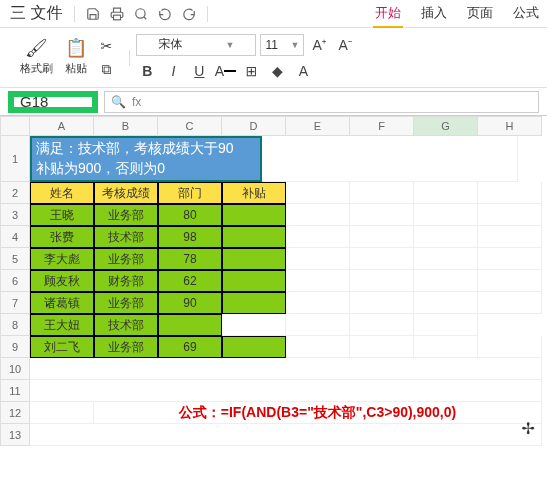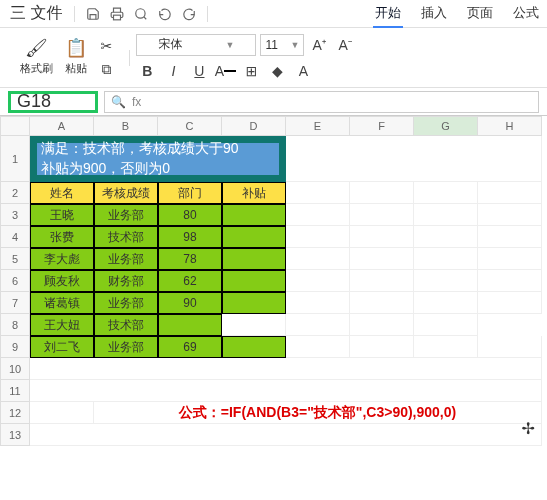--- a/index.html
+++ b/index.html
@@ -3,45 +3,45 @@
 <meta charset="utf-8">
 <style>
 *{box-sizing:border-box;margin:0;padding:0;font-family:"Microsoft YaHei",sans-serif}
 body{background:#fff;font-size:12px;color:#333;width:547px;overflow:hidden}
 .titlebar{height:28px;display:flex;align-items:center;border-bottom:1px solid #e0e0e0;padding:0 6px;gap:4px}
 .titlebar .menu{font-size:16px;padding:2px 4px}
 .titlebar .icon{width:20px;height:20px;display:flex;align-items:center;justify-content:center;color:#666}
 .divider{width:1px;height:16px;background:#ddd;margin:0 4px}
 .tabs{margin-left:auto;display:flex;gap:16px;font-size:13px}
 .tab{padding:4px 2px}
-.tab.active{color:#0f172a;border-bottom:2px solid #3b82f6}
+.tab.active{color:#be185d;border-bottom:2px solid #eab308}
 .ribbon{height:60px;display:flex;align-items:center;padding:4px 10px;border-bottom:1px solid #e0e0e0;gap:2px}
 .ribbon-group{display:flex;flex-direction:column;align-items:center;padding:0 6px;gap:2px}
 .ribbon-btn-lg{display:flex;flex-direction:column;align-items:center;gap:2px;padding:2px 4px;font-size:11px}
 .ribbon-btn-lg .ico{font-size:18px}
 .ribbon-row{display:flex;gap:4px}
 .ribbon-icon{width:22px;height:22px;display:flex;align-items:center;justify-content:center;font-size:14px;color:#444}
 .font-select{border:1px solid #ccc;height:22px;padding:0 21px;font-size:12px;width:120px;display:flex;align-items:center;justify-content:space-between}
 .size-select{border:1px solid #ccc;height:22px;padding:0 4px;font-size:12px;width:44px;display:flex;align-items:center;justify-content:space-between}
 .ribbon-col{display:flex;flex-direction:column;gap:2px}
 .fmla-bar{height:28px;display:flex;align-items:center;border-bottom:1px solid #ccc;padding:2px 8px;gap:6px}
-.name-box{border:3px solid #22c55e;width:90px;height:22px;padding:0 6px;font-size:18px;display:flex;align-items:center}
+.name-box{border:6px solid #22c55e;width:90px;height:22px;padding:0 6px;font-size:15px;display:flex;align-items:center}
 .fx-area{border:1px solid #ccc;flex:1;height:22px;display:flex;align-items:center;padding:0 6px;font-size:12px;gap:6px;color:#888}
 .sheet{position:relative}
 .col-heads{display:flex;margin-left:30px}
 .col-head{width:64px;height:20px;border:1px solid #ddd;border-left:none;background:#f7f7f7;display:flex;align-items:center;justify-content:center;font-size:11px;color:#666}
 .col-head.active{background:#d9ecd9}
 .corner{width:30px;height:20px;border:1px solid #ddd;background:#f7f7f7;position:absolute;left:0;top:0}
 .rows{}
 .row{display:flex}
 .row-head{width:30px;border:1px solid #ddd;border-top:none;background:#f7f7f7;display:flex;align-items:center;justify-content:center;font-size:11px;color:#666}
 .cell{width:64px;border-right:1px solid #eee;border-bottom:1px solid #eee;display:flex;align-items:center;justify-content:center;font-size:12px;overflow:hidden}
 .r1{height:46px}
 .rN{height:22px}
-.merged-title{width:256px;background:#5a9bd5;color:#fff;font-size:14px;display:flex;flex-direction:column;justify-content:center;padding:2px 4px;border:7px solid #0f766e;line-height:1.4}
+.merged-title{width:232px;background:#5a9bd5;color:#fff;font-size:14px;display:flex;flex-direction:column;justify-content:center;padding:2px 4px;border:2px solid #0f766e;line-height:1.4}
 .th{background:#fde047;border:1px solid #000!important}
 .td{border:1px solid #000!important;background:#84cc16}
 .formula-row{color:#d00;font-weight:bold;font-size:14px;white-space:nowrap;width:448px;justify-content:center}
 .cursor{position:absolute;right:12px;bottom:8px;font-size:16px}
 .chev{font-size:9px;color:#888}
 svg{display:block}
 </style>
 </head>
 <body>
 

